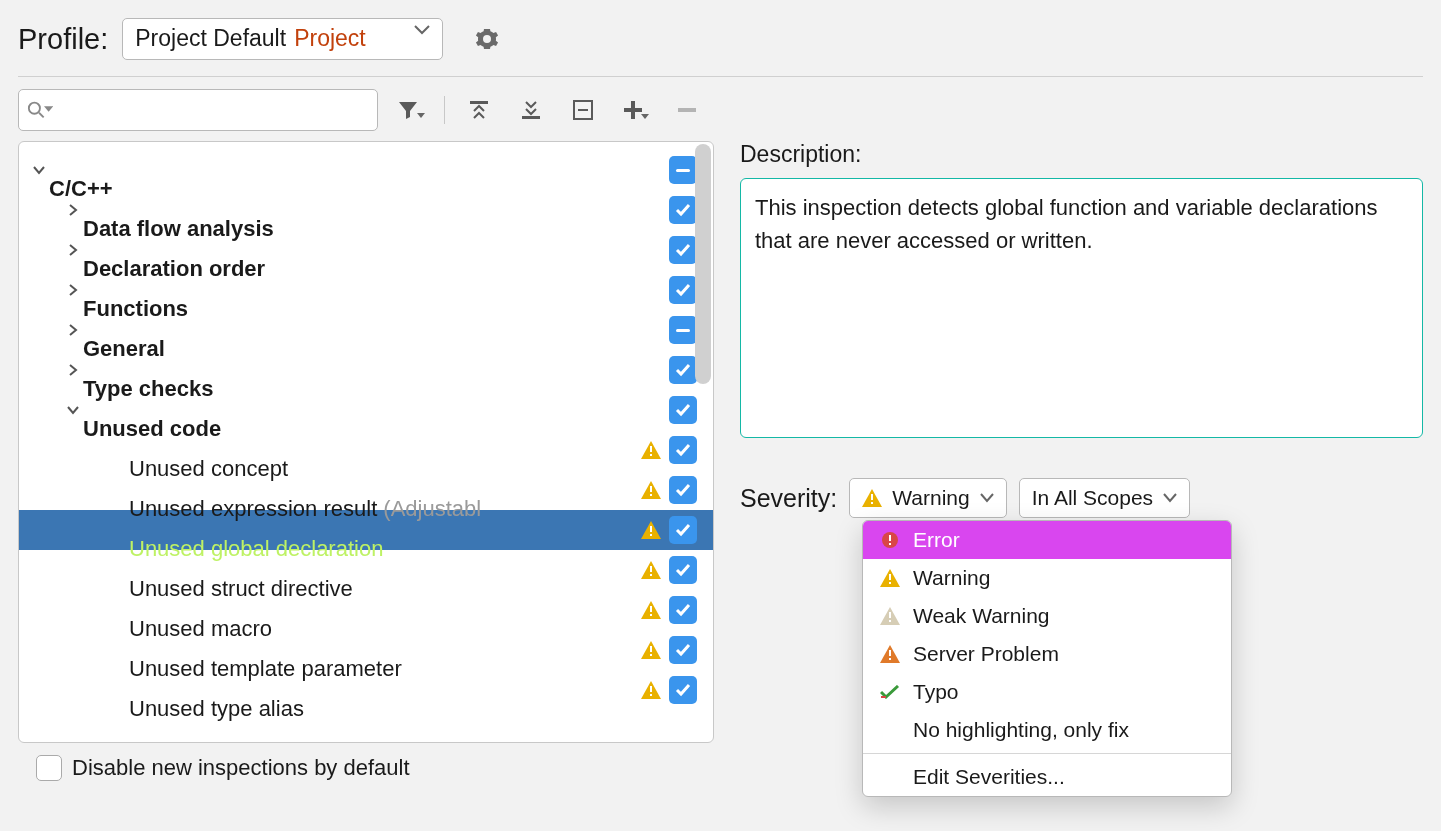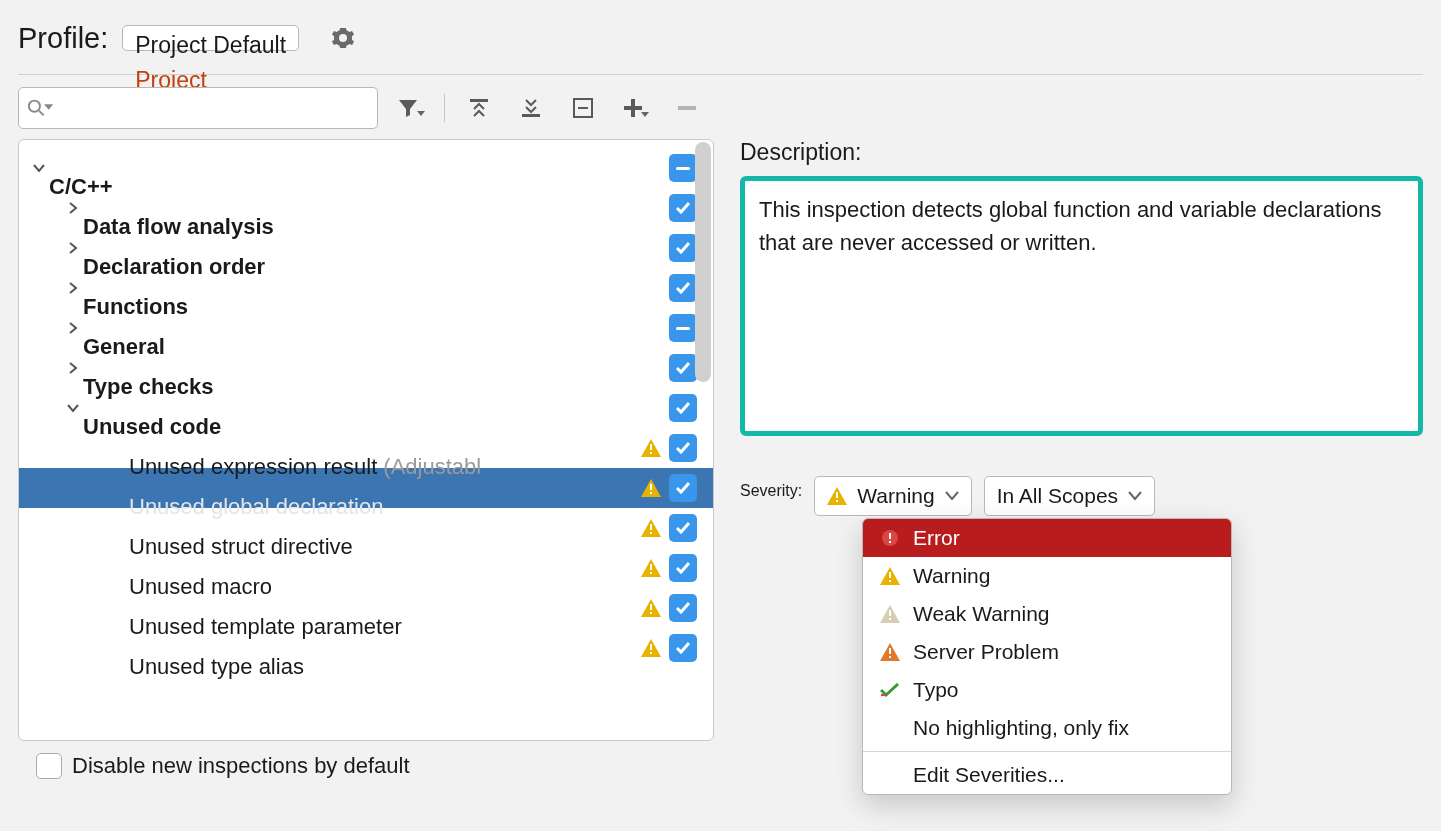--- a/index.html
+++ b/index.html
@@ -19,22 +19,21 @@
     gap: 14px;
   }
   .profile-label { font-size: 29px; color: #1a1a1a; }
   .profile-select {
     display: flex;
     border: 1px solid #b8b8b8;
     border-radius: 5px;
     background: #fff;
     padding: 6px 12px;
     gap: 8px;
-    height: 26px;
-    flex-direction: column;
+    height: 42px;
   }
   .profile-select .black { font-size: 23px; }
   .profile-select .gray { color: #c2410c; font-size: 23px; }
   .chev-down { margin-left: 40px; }
   .gear-btn {
     width: 40px; height: 40px;
     display: flex; align-items: center; justify-content: center;
     margin-left: 10px;
   }
   .divider {
@@ -97,21 +96,21 @@
     padding: 8px 0 8px 0;
     height: 600px;
     overflow: hidden;
   }
   .tree-row {
     display: flex;
     align-items: center;
     height: 40px;
     padding: 0 16px 0 0;
   }
-  .tree-row.selected { background: #3b76b3; color: #e5e5e5; }
+  .tree-row.selected { background: #3b76b3; color: #bef264; }
   .arrow {
     width: 20px;
     display: flex; justify-content: center; align-items: center;
     flex-shrink: 0;
     color: #666;
   }
   .tree-label {
     flex: 1;
     font-size: 22px;
     white-space: nowrap;
@@ -147,35 +146,35 @@
   }
 
   
   .right-panel {
     flex: 1;
   }
   .desc-label { font-size: 23px; margin-bottom: 10px; }
   .desc-box {
     width: 100%;
     height: 260px;
-    border: 5px solid #14b8a6;
+    border: 1px solid #14b8a6;
     border-radius: 6px;
     background: #fff;
     padding: 12px 14px;
     font-size: 22px;
     line-height: 1.5;
   }
   .sev-row {
     display: flex;
     align-items: flex-start;
     gap: 12px;
     margin-top: 40px;
     position: relative;
   }
-  .sev-label { font-size: 16px; padding-top: 6px; }
+  .sev-label { font-size: 25px; padding-top: 6px; }
   .pill-btn {
     display: flex;
     align-items: center;
     border: 1px solid #b8b8b8;
     border-radius: 5px;
     background: #fff;
     padding: 6px 12px;
     gap: 10px;
     font-size: 21px;
     height: 40px;
@@ -191,21 +190,21 @@
     box-shadow: 0 10px 28px rgba(0,0,0,0.18);
     overflow: hidden;
   }
   .dd-item {
     display: flex;
     align-items: center;
     gap: 12px;
     padding: 7px 16px;
     font-size: 21px;
   }
-  .dd-item.active { background: #b91c1c; color: #fff; }
+  .dd-item.active { background: #d946ef; color: #fff; }
   .dd-sep { height: 1px; background: #d6d6d6; margin: 4px 0; }
   .dd-ico { width: 22px; height: 22px; display:flex; align-items:center; justify-content:center; }
   .dd-ico.empty { width: 22px; }
 
   
   svg { display: block; }
 </style>
 </head>
 <body>
 
@@ -375,20 +374,36 @@
               </svg>
             </span>
           <span class="tree-label bold">Unused code</span>
           <span class="cb">
               <svg width="18" height="18" viewBox="0 0 18 18">
                 <path d="M3 9l4 4 8-9" fill="none" stroke="#fff" stroke-width="3"></path>
               </svg>
             </span>
         </div>
 
+        <div class="tree-row">
+          <span style="width:110px"></span>
+          <span class="tree-label">Unused concept</span>
+          <span class="warn-ico">
+              <svg width="20" height="18" viewBox="0 0 20 18">
+                <path d="M10 0L0 18h20z" fill="#e9b100"></path>
+                <rect x="9" y="5" width="2" height="6" fill="#fff"></rect>
+                <rect x="9" y="13" width="2" height="2" fill="#fff"></rect>
+              </svg>
+            </span>
+          <span class="cb">
+              <svg width="18" height="18" viewBox="0 0 18 18">
+                <path d="M3 9l4 4 8-9" fill="none" stroke="#fff" stroke-width="3"></path>
+              </svg>
+            </span>
+        </div>
         <div class="tree-row">
           <span style="width:110px"></span>
           <span class="tree-label"><span>Unused expression result </span><span class="tree-adj">(Adjustabl</span></span>
           <span class="warn-ico">
               <svg width="20" height="18" viewBox="0 0 20 18">
                 <path d="M10 0L0 18h20z" fill="#e9b100"></path>
                 <rect x="9" y="5" width="2" height="6" fill="#fff"></rect>
                 <rect x="9" y="13" width="2" height="2" fill="#fff"></rect>
               </svg>
             </span>

